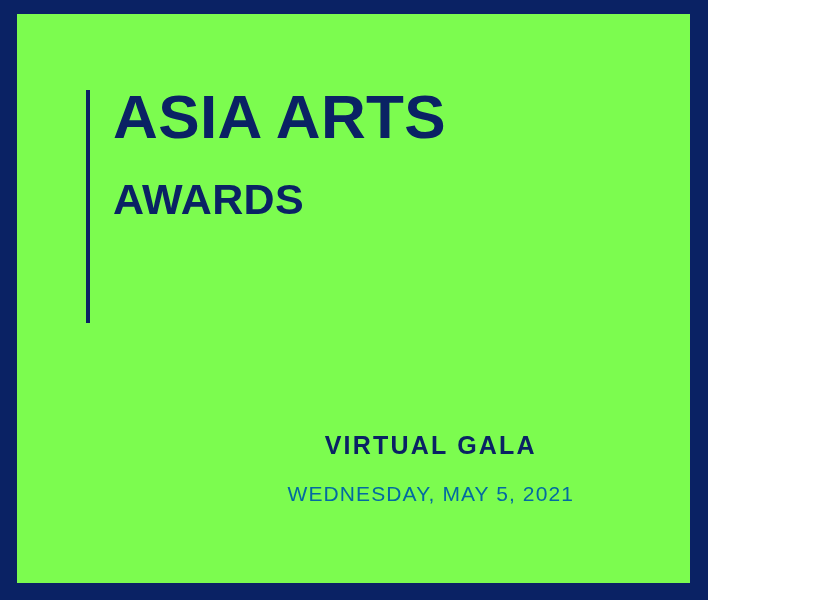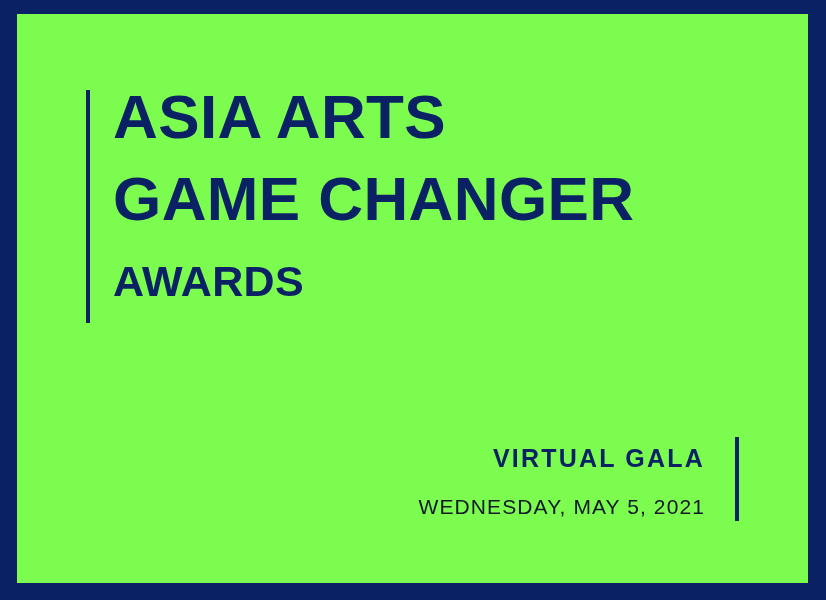--- a/index.html
+++ b/index.html
@@ -6,21 +6,21 @@
     margin: 0;
     padding: 0;
     background: #ffffff;
   }
   body {
     font-family: "Liberation Sans", sans-serif;
   }
 
   .banner {
     position: relative;
-    width: 826px;
+    width: 708px;
     height: 600px;
     box-sizing: border-box;
     background: #0a2264;
     overflow: hidden;
     text-decoration: underline;
   }
 
   .banner-inner {
     position: absolute;
     left: 17px;
@@ -60,41 +60,41 @@
   }
   .headline-line.line-1 { font-size: 62px; }
   .headline-line.line-2 { font-size: 62px; }
   .headline-line.line-3 { font-size: 43px; }
 
   
   .footer-block {
     position: absolute;
     right: 103px;
     bottom: 64px;
-    text-align: right;
+    text-align: center;
   }
   .gala-label {
     display: block;
     color: #0a2264;
     font-family: "Liberation Sans", sans-serif;
     font-weight: bold;
     font-size: 25px;
     letter-spacing: 2.2px;
     white-space: nowrap;
     margin: 0 0 22px 0;
   }
   .gala-date {
     display: block;
-    color: #0f172a;
+    color: #0369a1;
     font-family: "Liberation Sans", sans-serif;
     font-weight: normal;
     font-size: 21px;
     letter-spacing: 1.1px;
     white-space: nowrap;
-    margin: 0;
+    margin: 13px;
   }
 
   
   .accent-rule-right {
     position: absolute;
     left: 718px;
     top: 423px;
     width: 4px;
     height: 84px;
     background: #0a2264;
@@ -103,21 +103,20 @@
 </head>
 <body>
 
 <div class="banner">
   <div class="banner-inner">
 
     <div class="accent-rule-left"></div>
 
     <div class="headline">
       <span class="headline-line line-1">ASIA ARTS</span>
-      <span class="headline-line line-2">GAME CHANGER</span>
       <span class="headline-line line-3">AWARDS</span>
     </div>
 
     <div class="footer-block">
       <span class="gala-label">VIRTUAL GALA</span>
       <span class="gala-date">WEDNESDAY, MAY 5, 2021</span>
     </div>
 
     <div class="accent-rule-right"></div>
 

